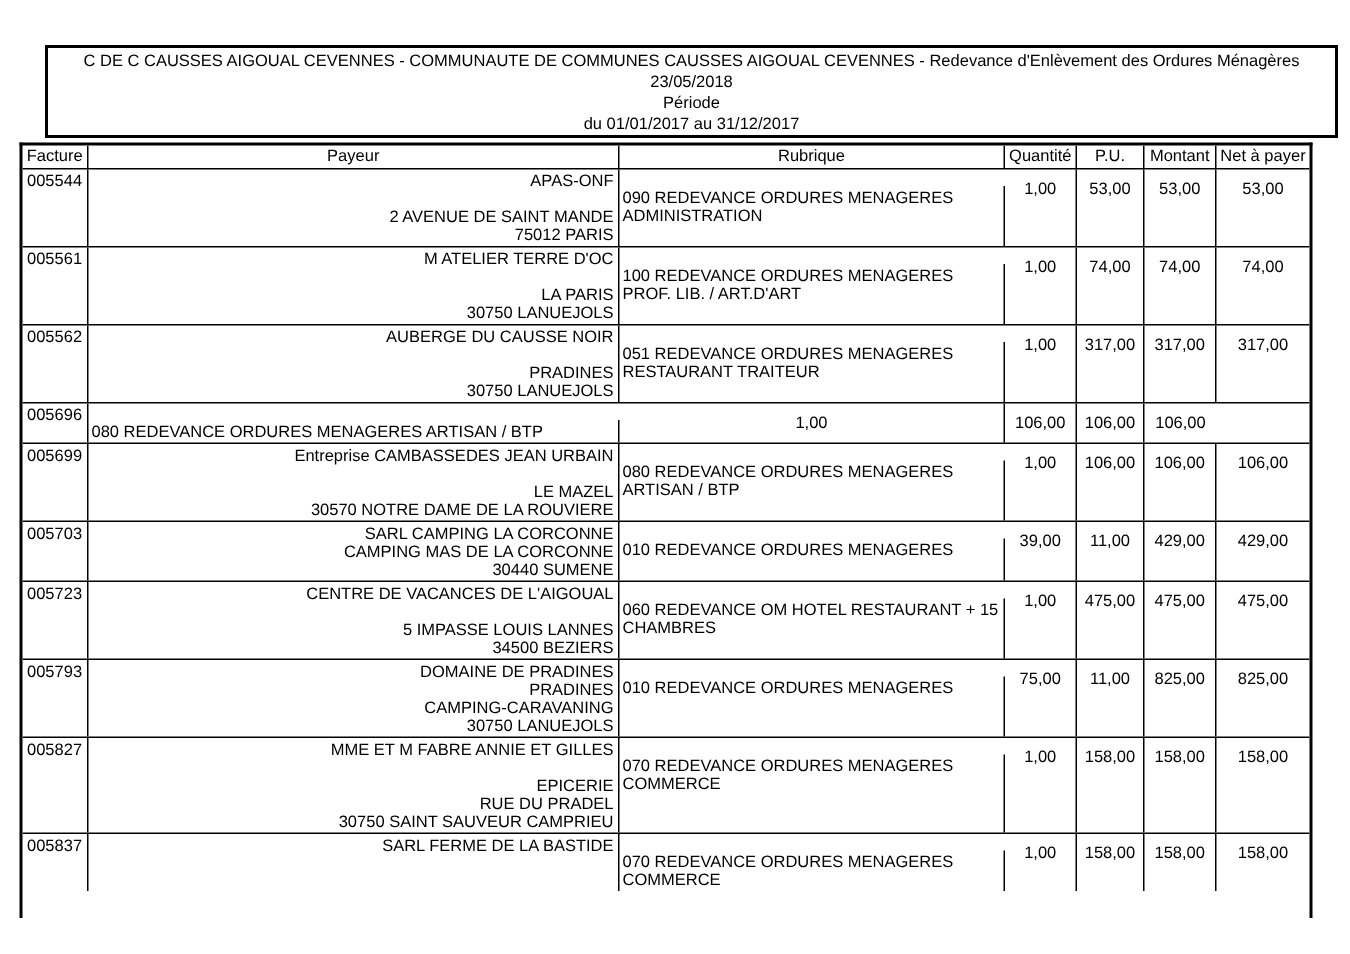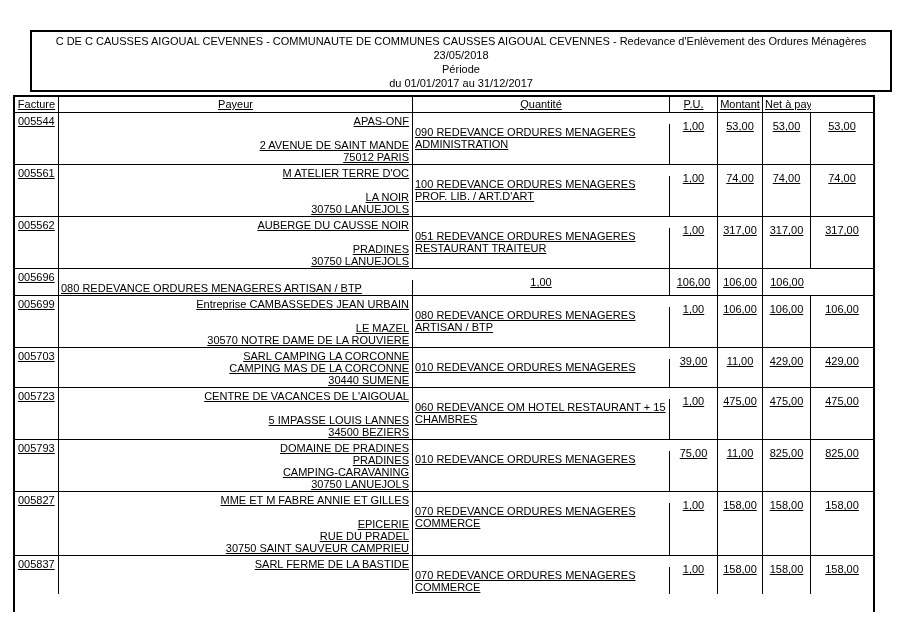--- a/index.html
+++ b/index.html
@@ -15,21 +15,20 @@
     text-align:center;padding-top:2px;line-height:14px;background:#fff;
   }
   .table-wrap{
     position:absolute;left:13px;top:95px;width:862px;height:517px;
     box-sizing:border-box;border:2px solid #000;border-bottom:none;
     overflow:hidden;background:#fff;
   }
   .thead,.trow{
     display:grid;
     grid-template-columns:44px 354px 257px 48px 45px 48px 62px;
-    text-decoration:underline;
   }
   .thead{border-bottom:1px solid #000;}
   .hcell{
     box-sizing:border-box;border-right:1px solid #000;
     text-align:center;padding:1px 2px 2px;line-height:12px;white-space:nowrap;overflow:hidden;
   }
   .hcell:last-child{border-right:none;}
   .trow{border-bottom:1px solid #000;}
   .trow:last-child{border-bottom:none;}
   .cell{
@@ -49,20 +48,21 @@
   <div>C DE C CAUSSES AIGOUAL CEVENNES - COMMUNAUTE DE COMMUNES CAUSSES AIGOUAL CEVENNES - Redevance d'Enlèvement des Ordures Ménagères</div>
   <div>23/05/2018</div>
   <div>Période</div>
   <div>du 01/01/2017 au 31/12/2017</div>
 </div>
 
 <div class="table-wrap">
   <div class="thead">
     <div class="hcell">Facture</div>
     <div class="hcell">Payeur</div>
+    <div class="hcell">Rubrique</div>
     <div class="hcell">Quantité</div>
     <div class="hcell">P.U.</div>
     <div class="hcell">Montant</div>
     <div class="hcell">Net à payer</div>
   </div>
   <div id="tbody">
   <div class="trow">
     <div class="cell c-fact">005544</div>
     <div class="cell c-pay">
           <div class="p-line">APAS-ONF</div>
@@ -75,21 +75,21 @@
     <div class="cell c-num">53,00</div>
     <div class="cell c-num">53,00</div>
     <div class="cell c-num c-last">53,00</div>
   </div>
 
   <div class="trow">
     <div class="cell c-fact">005561</div>
     <div class="cell c-pay">
           <div class="p-line">M ATELIER TERRE D'OC</div>
           <div class="p-line"></div>
-          <div class="p-line">LA NOIR</div>
+          <div class="p-line">LA PARIS</div>
           <div class="p-line">30750 LANUEJOLS</div>
         </div>
     <div class="cell c-rub">100 REDEVANCE ORDURES MENAGERES PROF. LIB. / ART.D'ART</div>
     <div class="cell c-num">1,00</div>
     <div class="cell c-num">74,00</div>
     <div class="cell c-num">74,00</div>
     <div class="cell c-num c-last">74,00</div>
   </div>
 
   <div class="trow">

